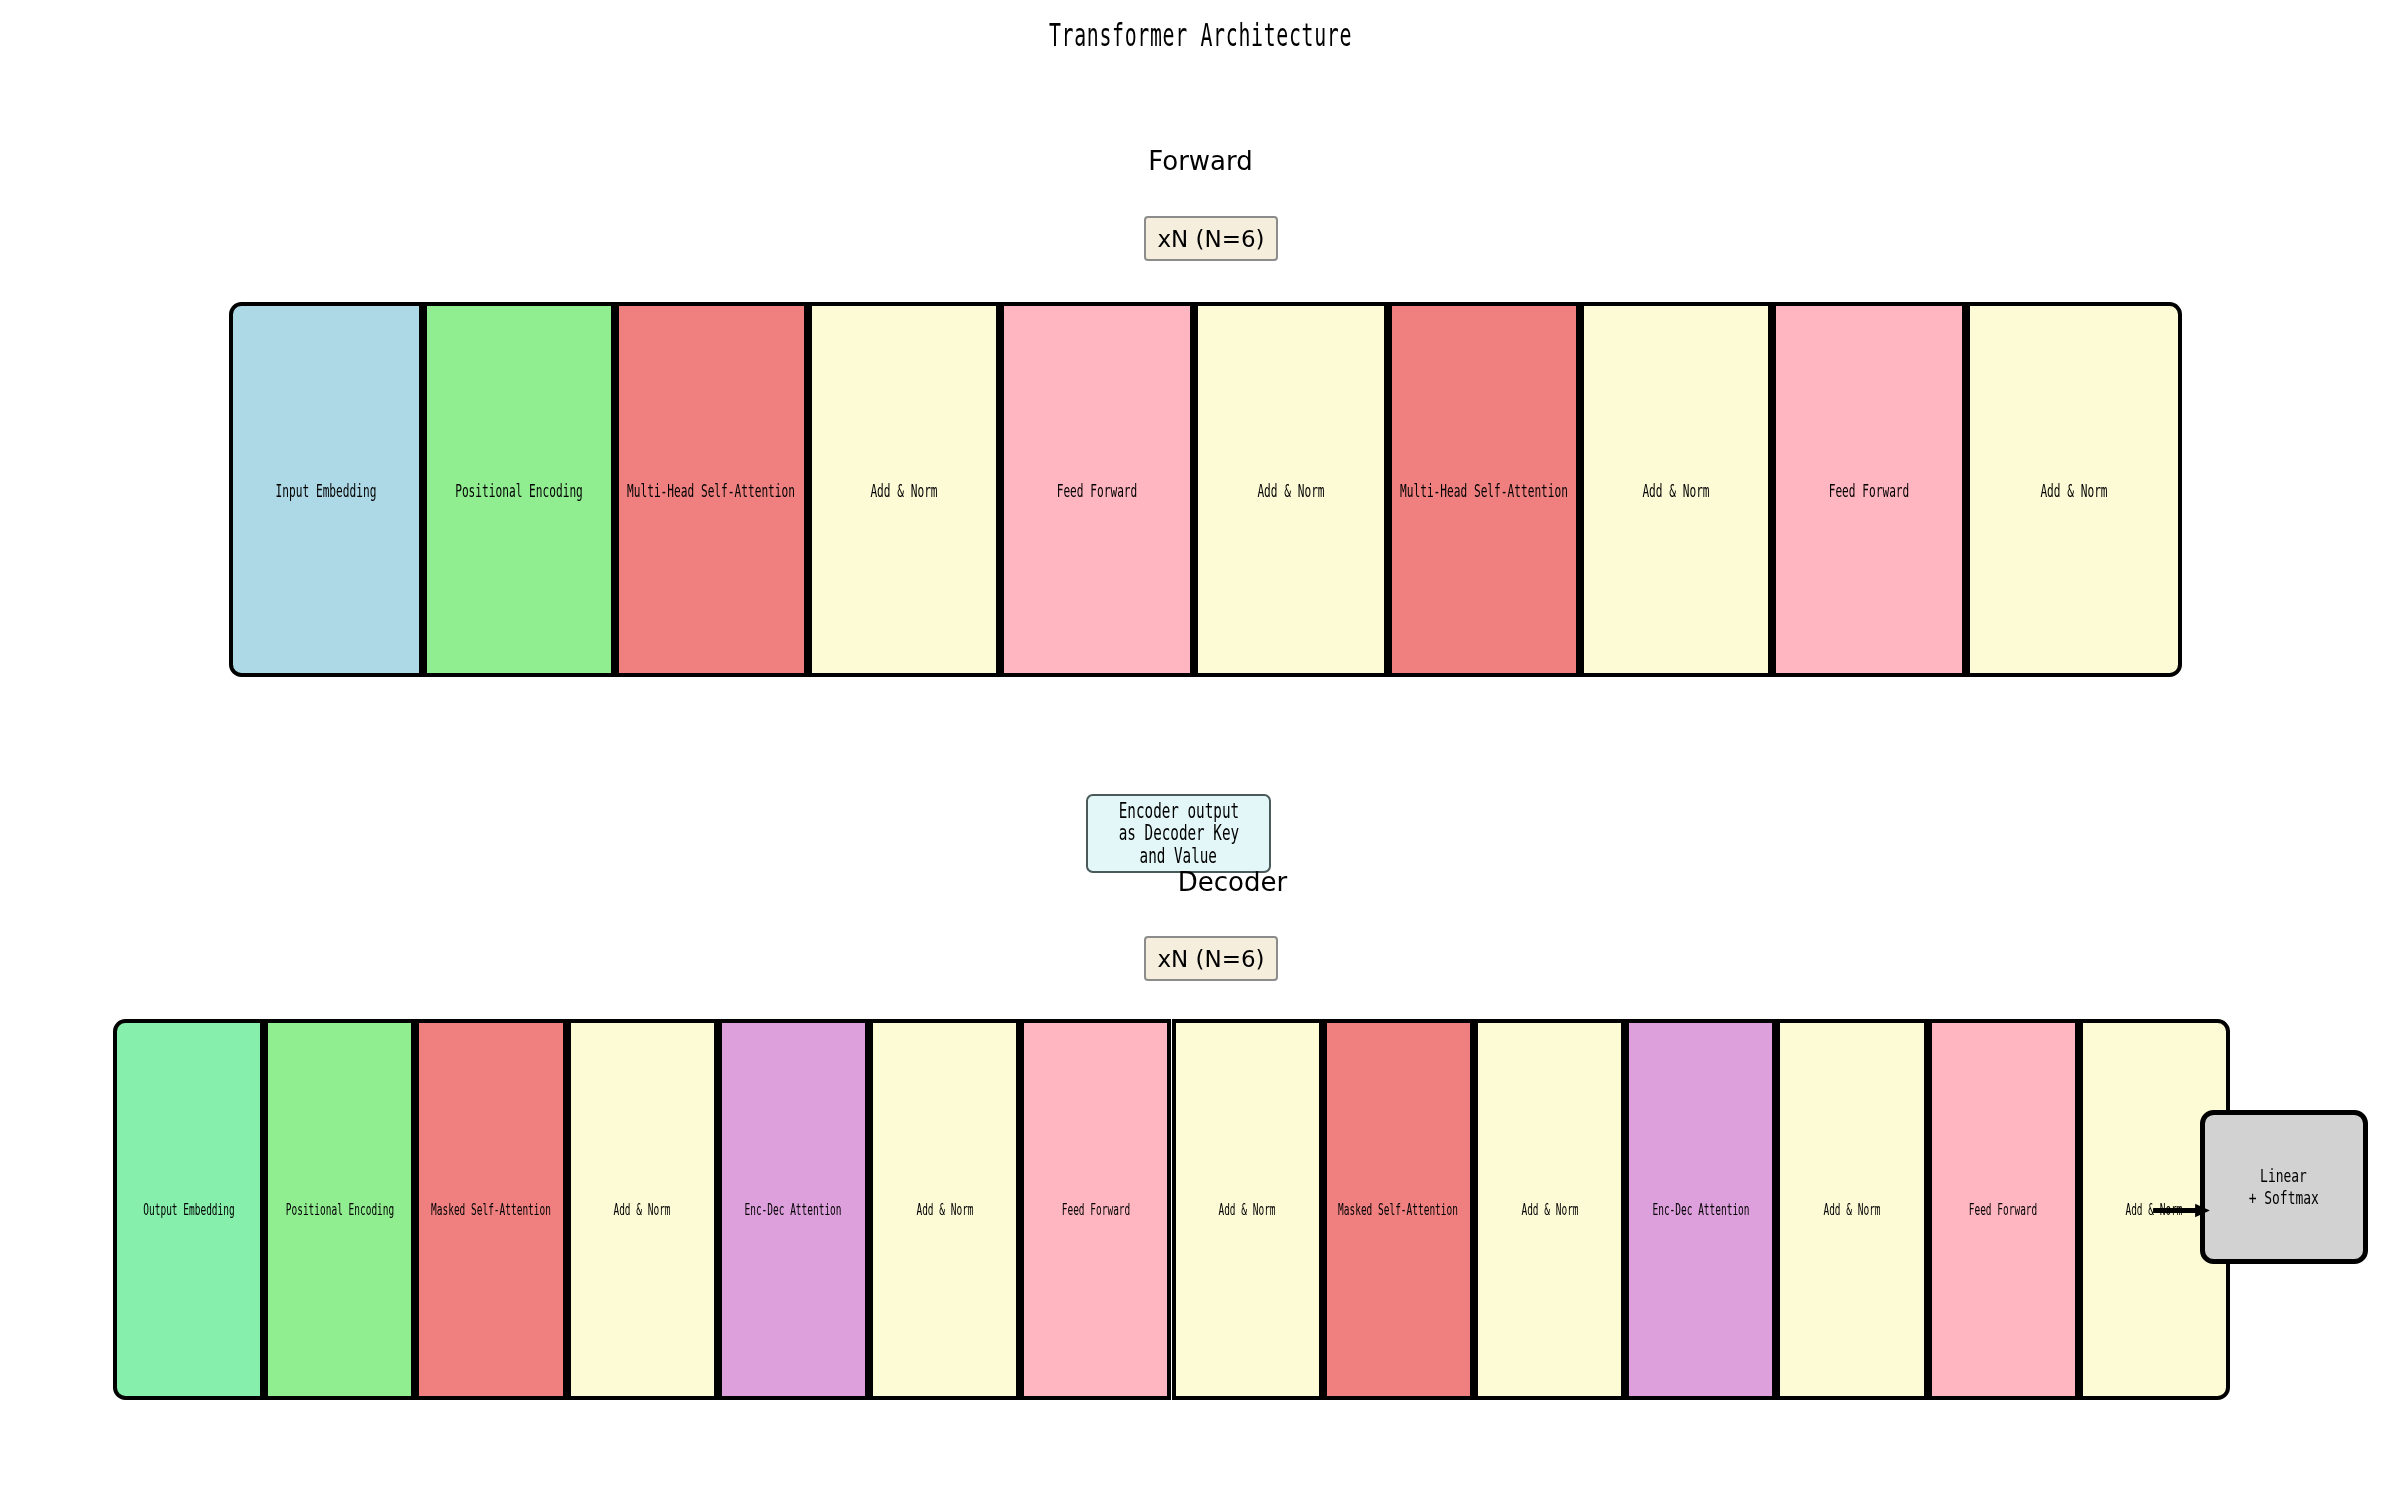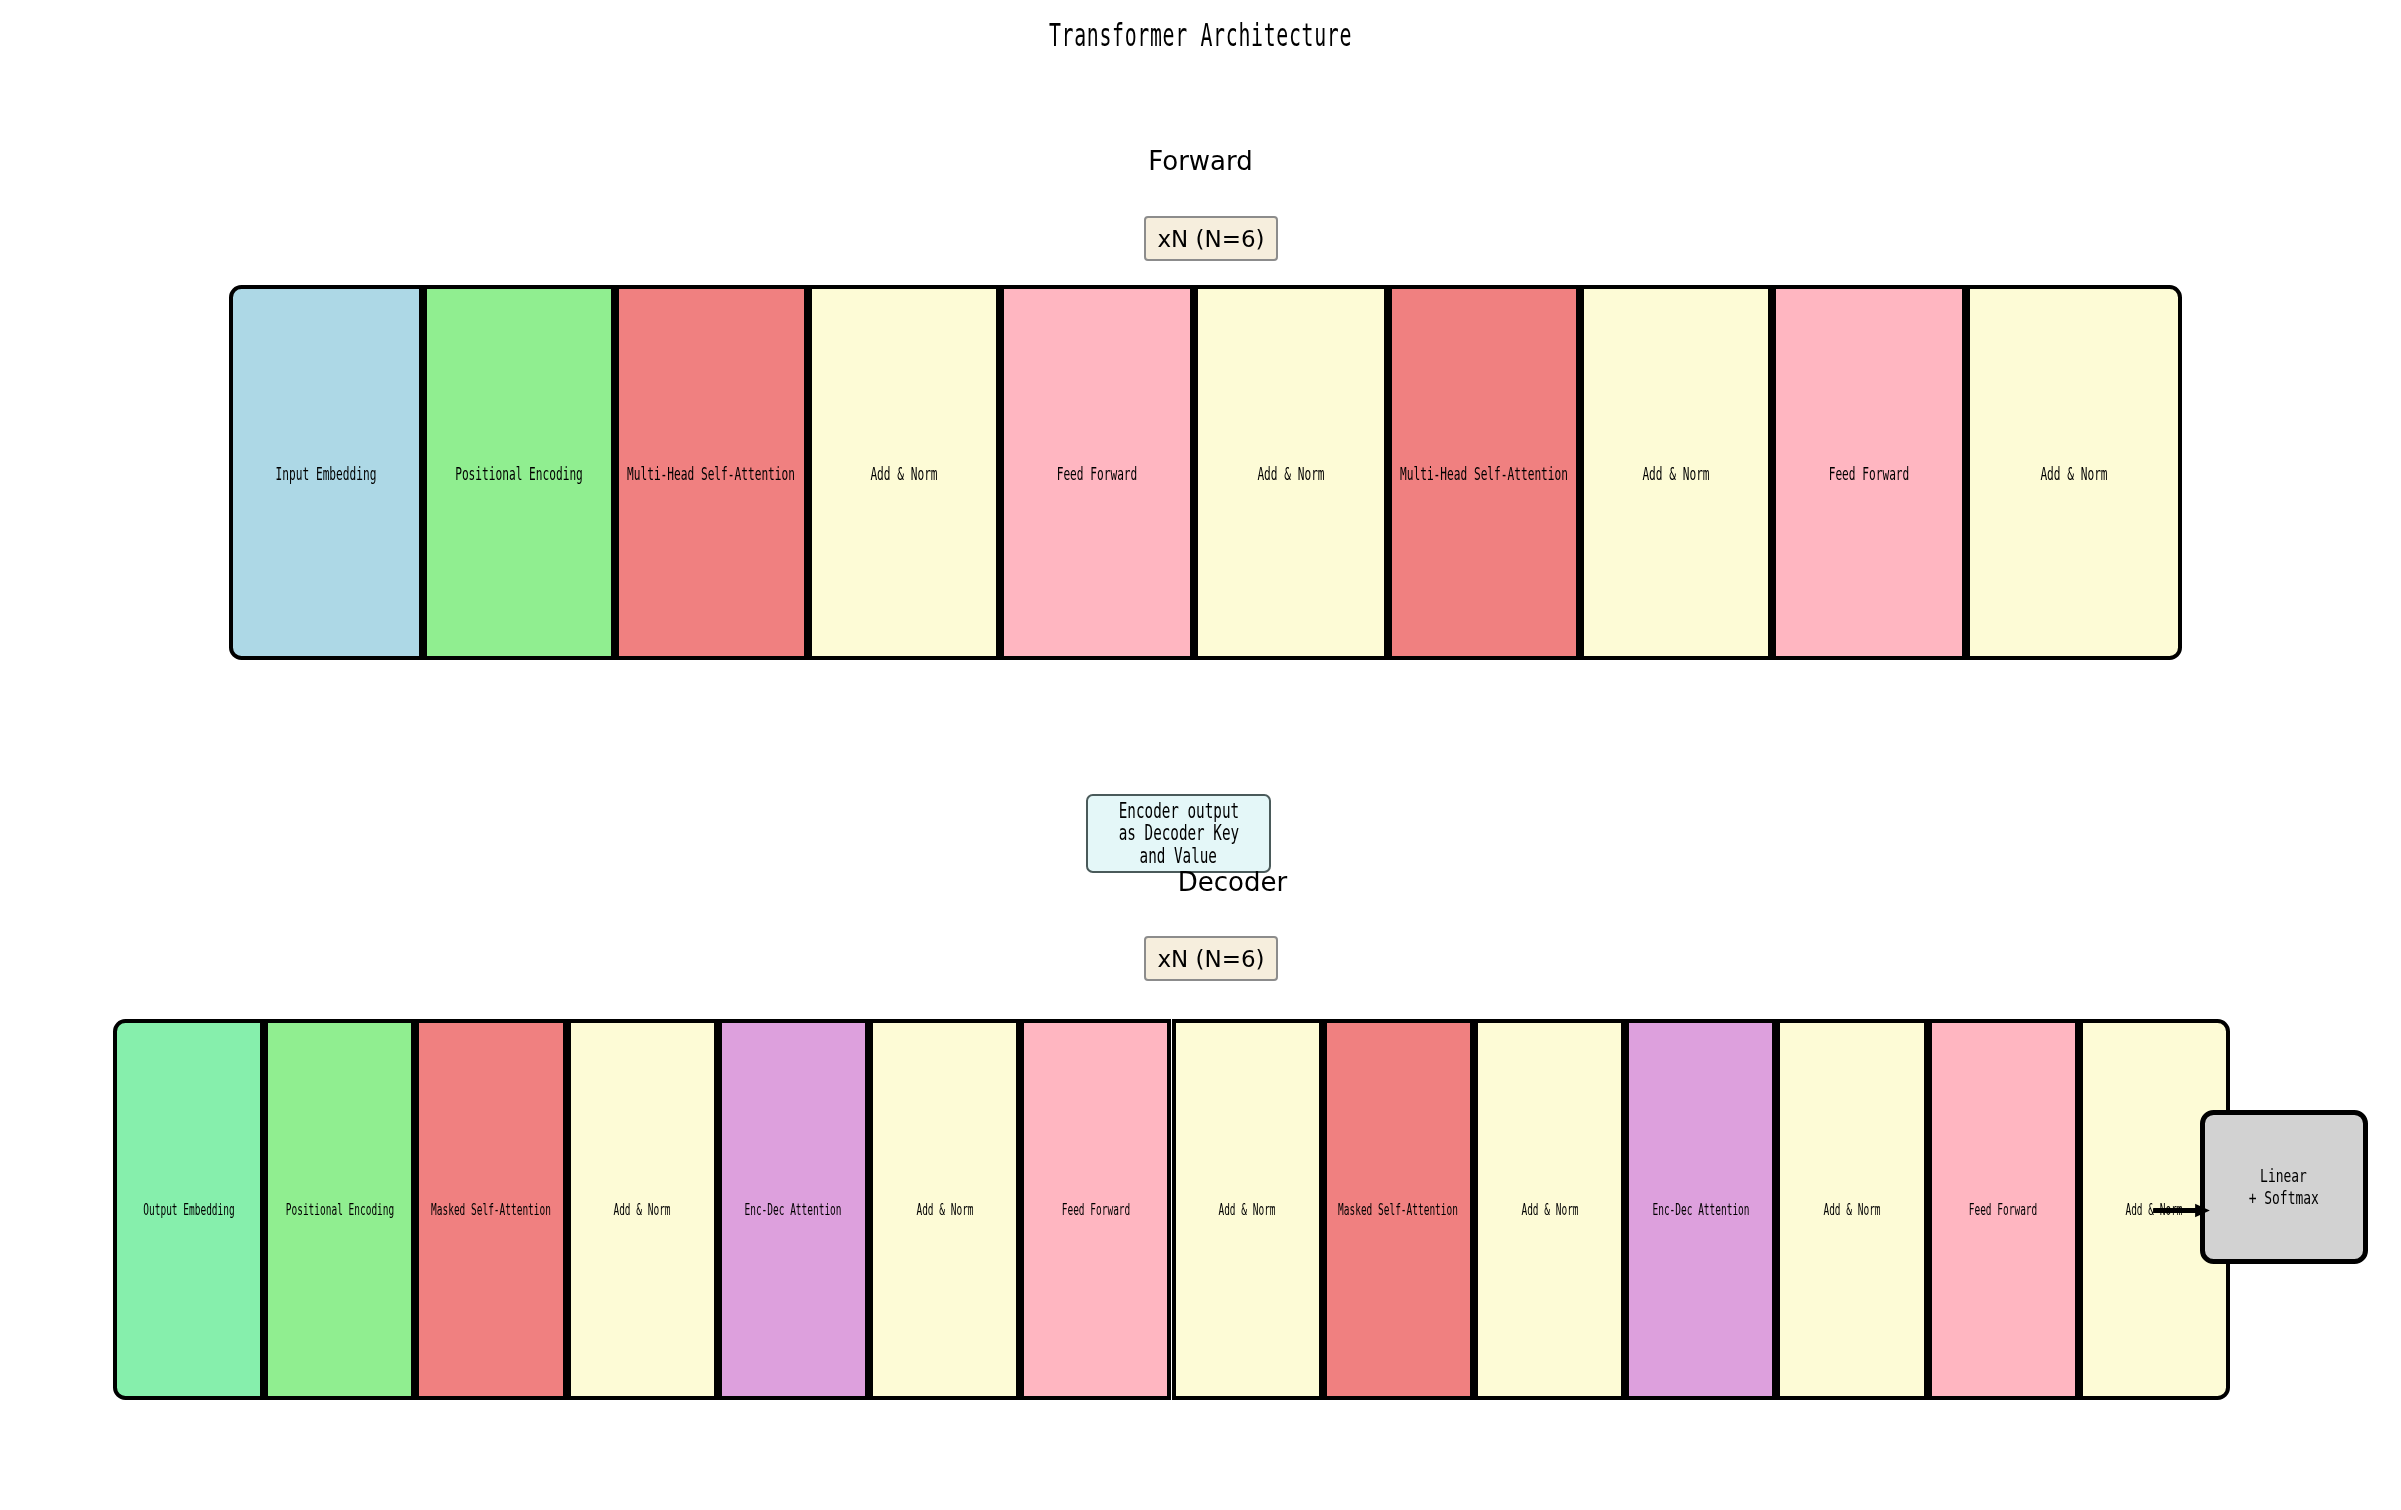--- a/index.html
+++ b/index.html
@@ -30,21 +30,21 @@
     box-sizing:border-box;
     display:flex;align-items:center;justify-content:center;
     font-family:"DejaVu Sans","Liberation Sans",sans-serif;
     font-size:23px;color:#000;white-space:nowrap;
   }
   #encoder-repeat-badge{left:1144px;top:216px;width:134px;height:45px;}
   #decoder-repeat-badge{left:1144px;top:936px;width:134px;height:45px;}
 
   
   .stage-row{position:absolute;}
-  #encoder-row{left:229px;top:285px;width:1953px;height:375px;text-decoration:underline;}
+  #encoder-row{left:229px;top:302px;width:1953px;height:375px;text-decoration:underline;}
   #decoder-row{left:113px;top:1019px;width:2117px;height:381px;}
 
   .stage-block{
     position:absolute;top:0;height:100%;
     border:4px solid #000;box-sizing:border-box;
     display:flex;align-items:center;justify-content:center;
   }
   .stage-block .block-label{
     position:absolute;left:50%;top:50%;
     transform:translate(-50%,-50%) scaleX(.62);

